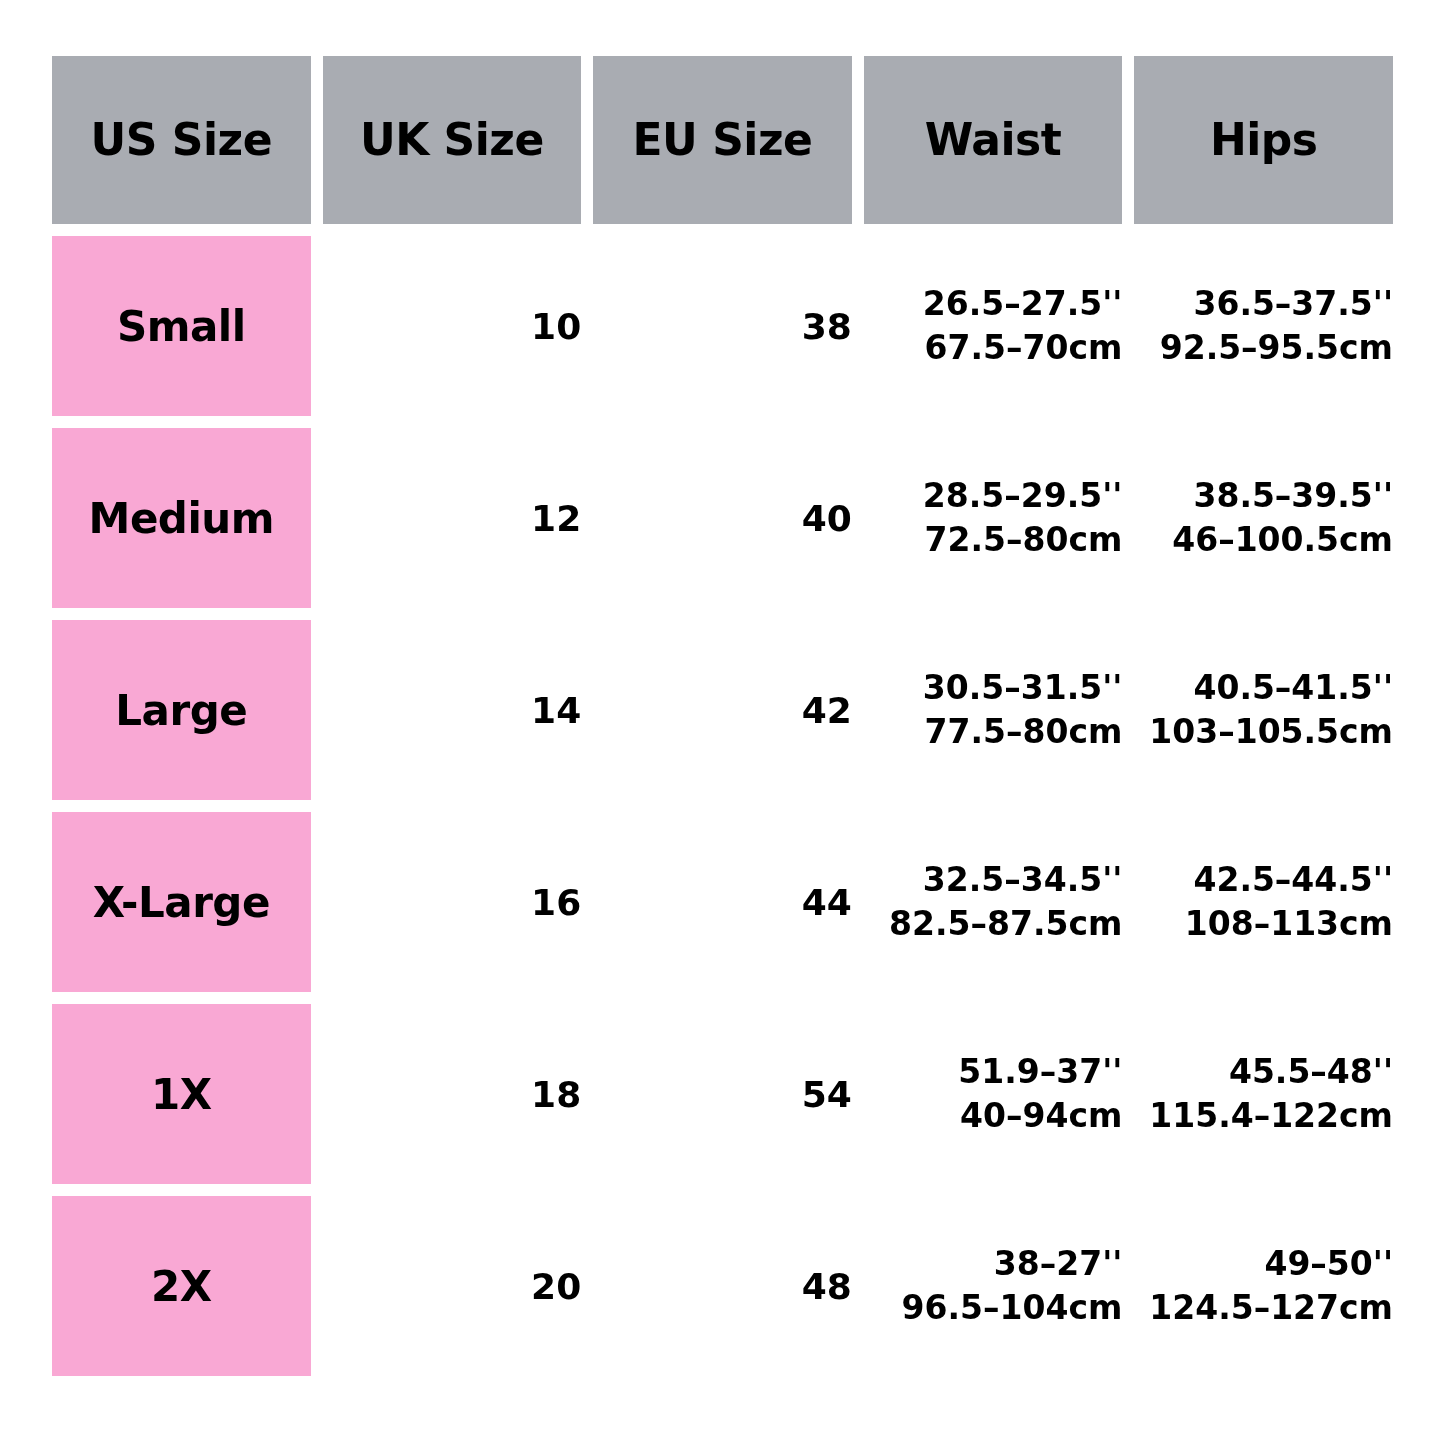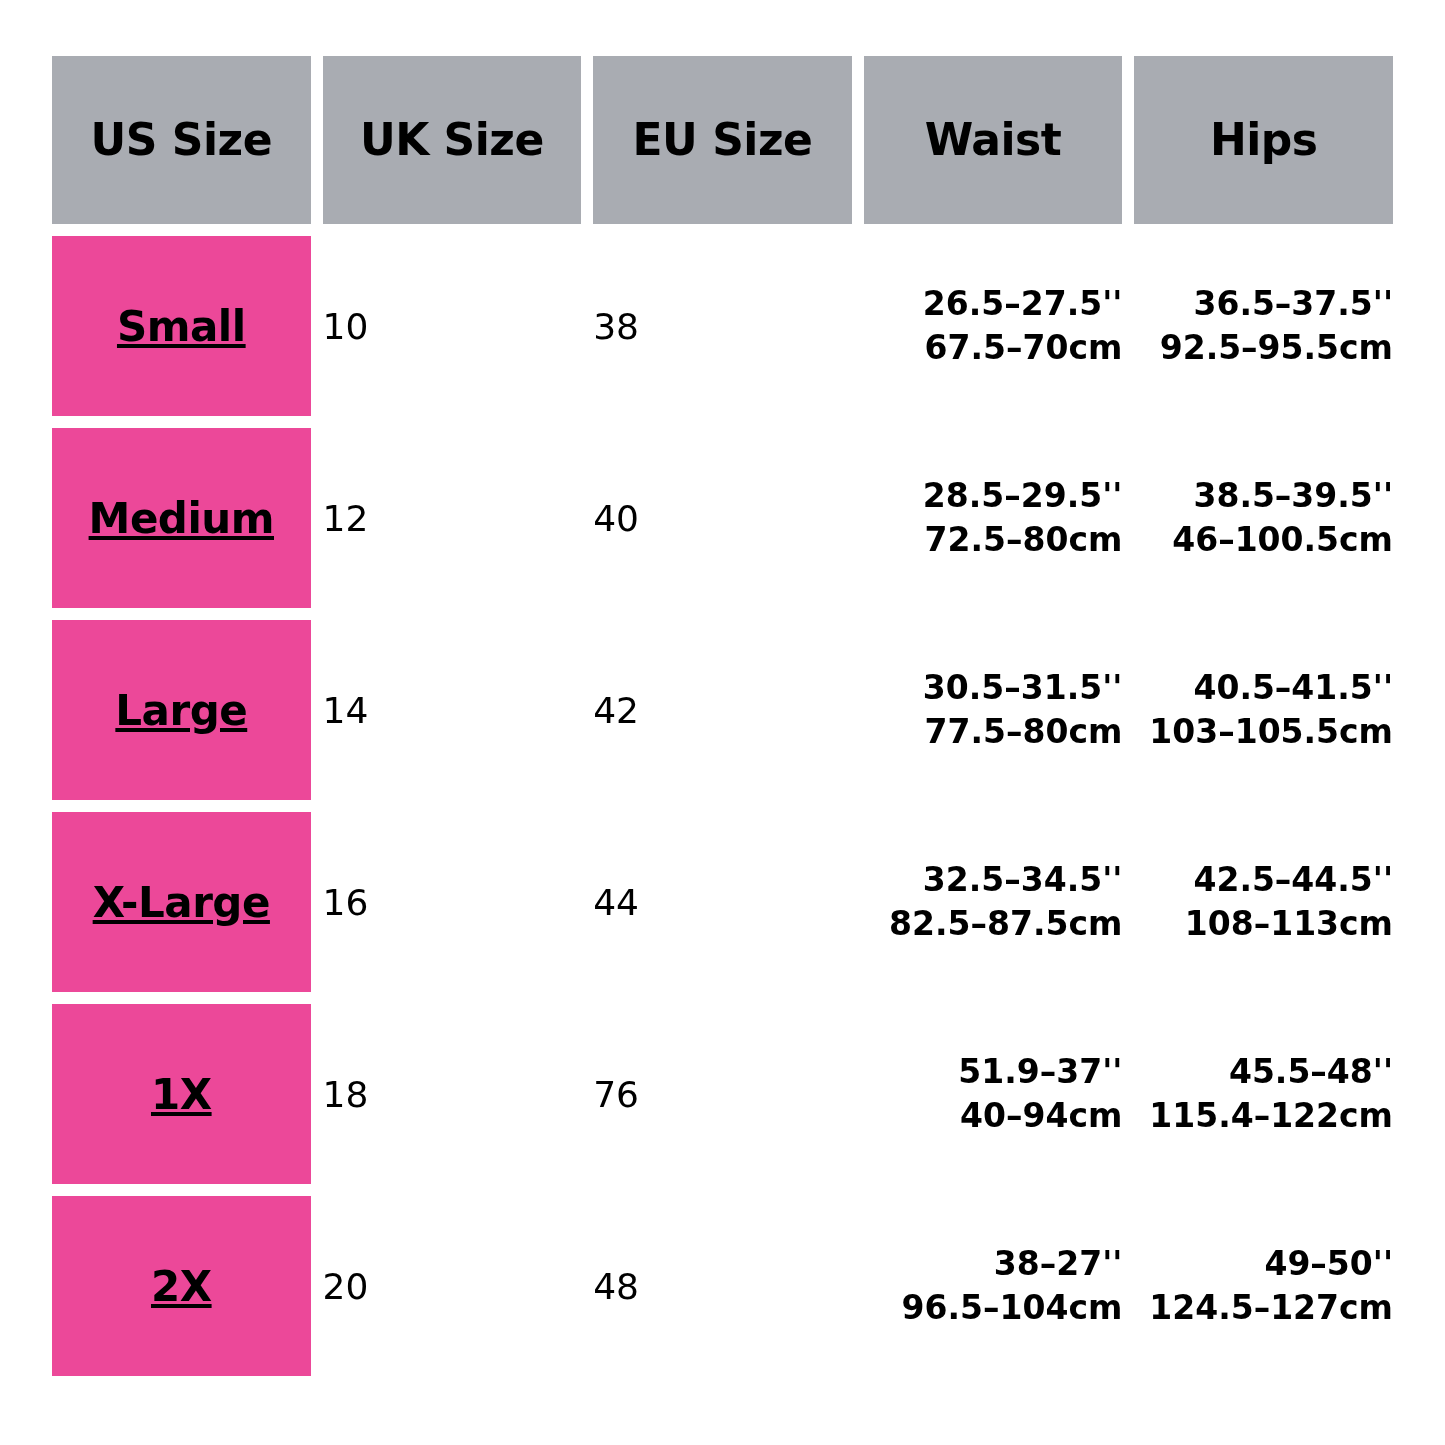--- a/index.html
+++ b/index.html
@@ -43,35 +43,34 @@
     height: 168px;
     font-size: 44px;
     font-weight: 700;
     text-align: center;
     vertical-align: middle;
     letter-spacing: -0.5px;
     line-height: 1.1;
   }
 
   .cell-label {
-    background: #ec4899;
+    background: #f9a8d4;
     height: 180px;
     font-size: 42px;
     font-weight: 700;
     text-align: center;
     vertical-align: middle;
     letter-spacing: -0.5px;
-    text-decoration: underline;
   }
   .cell-num {
     background: transparent;
     height: 180px;
     font-size: 36px;
-    font-weight: 400;
-    text-align: left;
+    font-weight: 700;
+    text-align: right;
     vertical-align: middle;
   }
   .cell-meas {
     background: transparent;
     height: 180px;
     font-size: 33px;
     font-weight: 700;
     text-align: right;
     vertical-align: middle;
     line-height: 1.32;
@@ -155,21 +154,21 @@
         </td>
         <td class="cell-meas">
           <span class="meas-line">42.5–44.5''</span>
           <span class="meas-line">108–113cm</span>
         </td>
       </tr>
 
       <tr>
         <td class="cell-label">1X</td>
         <td class="cell-num">18</td>
-        <td class="cell-num">76</td>
+        <td class="cell-num">54</td>
         <td class="cell-meas">
           <span class="meas-line">51.9–37''</span>
           <span class="meas-line">40–94cm</span>
         </td>
         <td class="cell-meas">
           <span class="meas-line">45.5–48''</span>
           <span class="meas-line">115.4–122cm</span>
         </td>
       </tr>
 

